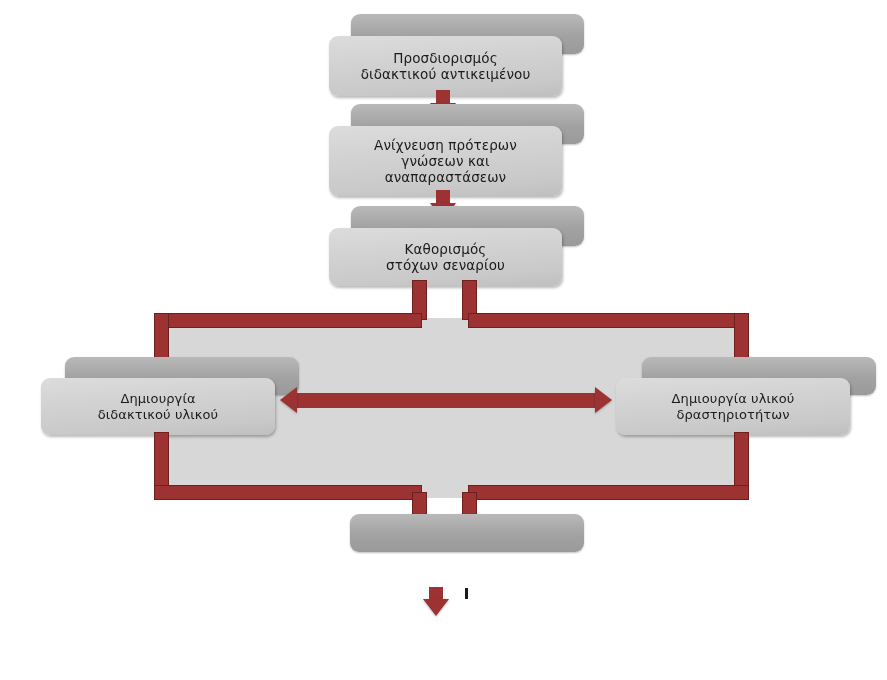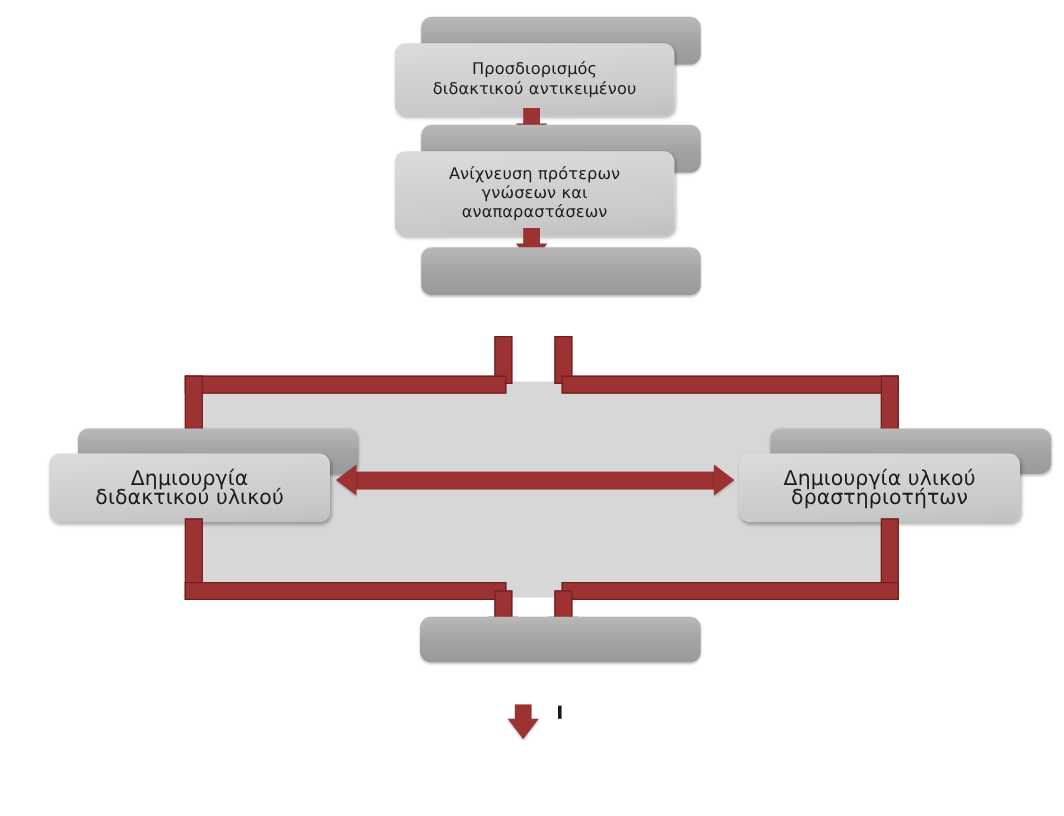--- a/index.html
+++ b/index.html
@@ -47,21 +47,21 @@
     text-align: center;
   }
   .block .front .lbl {
     color: #1b1b1b;
     font-size: 13.5px;
     line-height: 16px;
     letter-spacing: 0.1px;
     white-space: pre-line;
     padding: 0 6px;
   }
-  .block .front .lbl.sm { font-size: 17px; }
+  .block .front .lbl.sm { font-size: 13px; }
 
   
   .backdrop {
     position: absolute;
     background: #d7d7d7;
   }
 
   
   .rbar {
     position: absolute;
@@ -126,20 +126,24 @@
 γνώσεων και
 αναπαραστάσεων</span>
     </div>
   </div>
 
   <div class="rbar noborder" style="left:420px; top:190px; width:14px; height:16px;"></div>
   <div class="arrow-down" style="left:414px; top:203px;"></div>
 
   <div class="block" style="left:313px; top:206px; width:255px; height:80px;">
     <div class="top" style="left:22px; top:0; width:233px; height:40px;"></div>
+    <div class="front" style="left:0; top:22px; width:233px; height:58px;">
+      <span class="lbl">Καθορισμός
+στόχων σεναρίου</span>
+    </div>
   </div>
 
   <div class="rbar" style="left:396px; top:280px; width:15px; height:40px;"></div>
 
   <div class="rbar" style="left:446px; top:280px; width:15px; height:40px;"></div>
 
   <div class="rbar" style="left:138px; top:313px; width:268px; height:15px;"></div>
 
   <div class="rbar" style="left:452px; top:313px; width:281px; height:15px;"></div>
 

